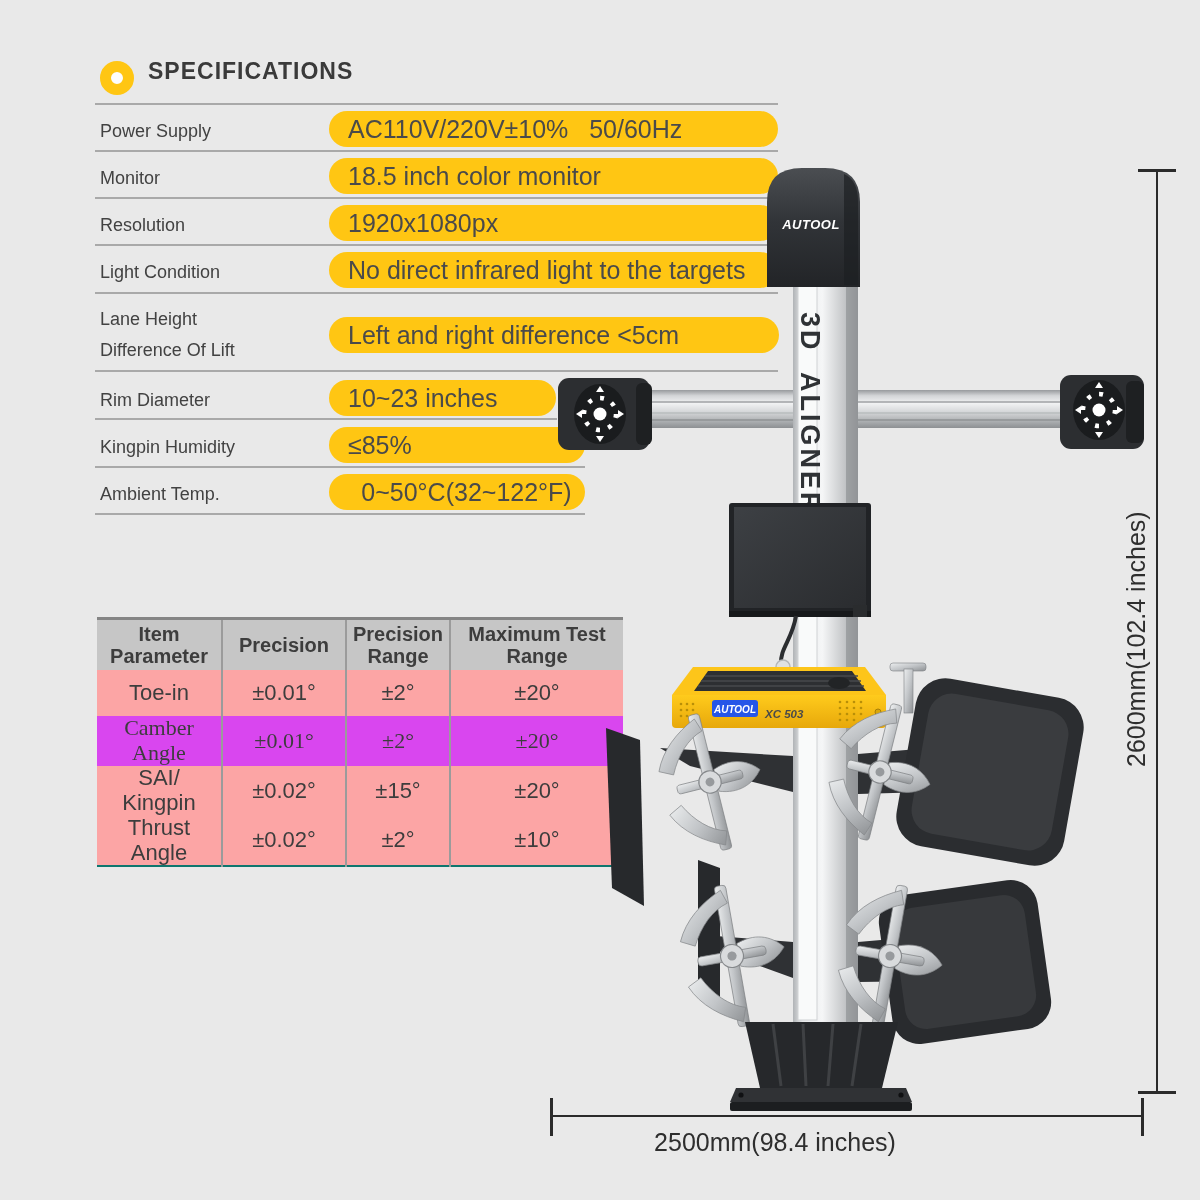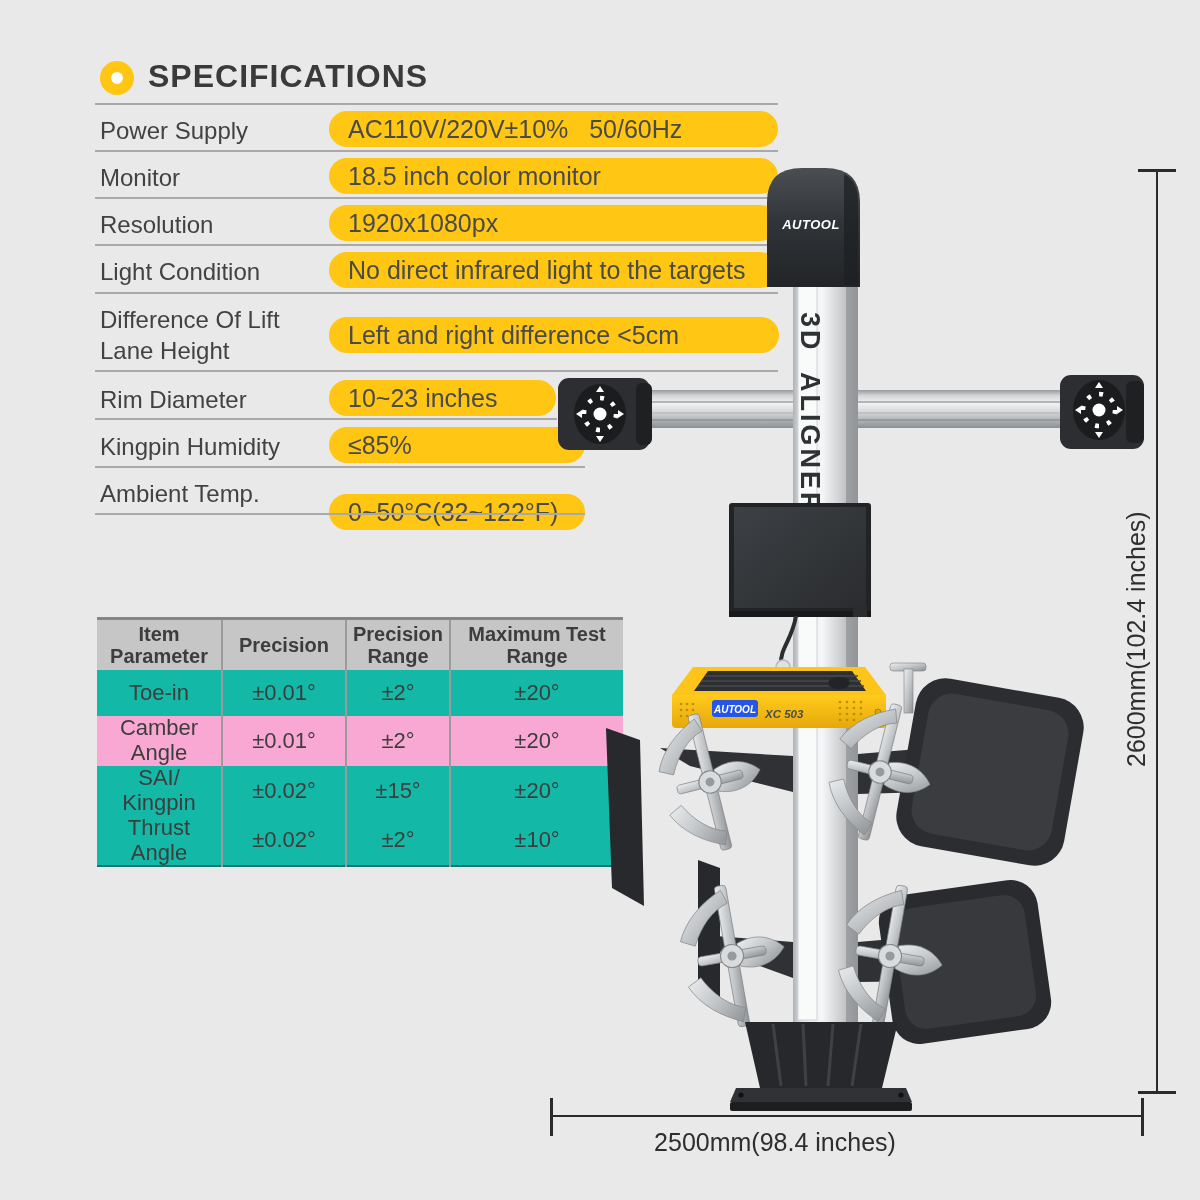--- a/index.html
+++ b/index.html
@@ -3,41 +3,41 @@
 <meta charset="utf-8">
 <style>
   html,body{margin:0;padding:0;}
   body{width:1200px;height:1200px;position:relative;background:#e9e9e9;
        font-family:"Liberation Sans","DejaVu Sans",sans-serif;overflow:hidden;}
   .abs{position:absolute;}
 
   
   .spec-icon{left:100px;top:61px;width:12px;height:12px;border:11px solid #ffc613;
              border-radius:50%;background:#fdfdfd;}
-  .page-title{left:148px;top:58px;font-size:32px;font-weight:bold;color:#3a3a3a;
+  .page-title{left:148px;top:58px;font-size:23px;font-weight:bold;color:#3a3a3a;
               letter-spacing:1px;}
 
   
   .divider{height:2px;background:#a9a9a9;left:95px;}
-  .spec-label{left:100px;font-size:24px;color:#424242;line-height:36px;white-space:nowrap;}
+  .spec-label{left:100px;font-size:18px;color:#424242;line-height:36px;white-space:nowrap;}
   .spec-label.two-line{line-height:31px;}
   .pill{left:329px;height:36px;background:#ffc613;border-radius:18px;
         font-size:25px;color:#4a4a4a;line-height:36px;padding-left:19px;
         white-space:pre;box-sizing:border-box;}
 
   
   .param-table{left:97px;top:617px;border-collapse:collapse;table-layout:fixed;
                border-top:3px solid #858585;border-bottom:2px solid #0f766e;}
   .param-table th,.param-table td{border-left:2px solid #9b9b9b;text-align:center;
                vertical-align:middle;color:#3d3d3d;padding:0 4px;line-height:1.12;}
   .param-table th:first-child,.param-table td:first-child{border-left:none;}
   .param-table th{font-size:20px;font-weight:bold;background:#c6c6c6;height:50px;}
   .param-table td{font-size:22px;font-weight:normal;}
-  .param-table tr.r-white td{background:#14b8a6;}
-  .param-table tr.r-gray td{background:#f9a8d4;}
+  .param-table tr.r-white td{background:#fca5a5;}
+  .param-table tr.r-gray td{background:#d946ef;font-family:Liberation Serif, serif;}
 
   
   .dim{background:#2b2b2b;}
   .dim-label{font-size:25px;color:#2e2e2e;white-space:nowrap;}
   .dim-label-v{left:1122px;top:767px;transform:rotate(-90deg);transform-origin:0 0;}
   .dim-label-h{left:550px;top:1128px;width:450px;text-align:center;}
 </style>
 </head>
 <body>
 
@@ -55,36 +55,36 @@
 <div class="abs divider" style="top:197px;width:683px;"></div>
 <div class="abs spec-label" style="top:207px;">Resolution</div>
 <div class="abs pill" style="top:205px;width:449px;">1920x1080px</div>
 
 <div class="abs divider" style="top:244px;width:683px;"></div>
 <div class="abs spec-label" style="top:254px;">Light Condition</div>
 <div class="abs pill" style="top:252px;width:449px;">No direct infrared light to the targets</div>
 
 <div class="abs divider" style="top:292px;width:683px;"></div>
 <div class="abs spec-label two-line" style="top:304px;">
+  <div>Lane Height</div>
   <div>Difference Of Lift</div>
-  <div>Lane Height</div>
 </div>
 <div class="abs pill" style="top:317px;width:450px;">Left and right difference &lt;5cm</div>
 
 <div class="abs divider" style="top:370px;width:683px;"></div>
 <div class="abs spec-label" style="top:382px;">Rim Diameter</div>
 <div class="abs pill" style="top:380px;width:227px;">10~23 inches</div>
 
 <div class="abs divider" style="top:418px;width:462px;"></div>
 <div class="abs spec-label" style="top:429px;">Kingpin Humidity</div>
 <div class="abs pill" style="top:427px;width:256px;">≤85%</div>
 
 <div class="abs divider" style="top:466px;width:490px;"></div>
 <div class="abs spec-label" style="top:476px;">Ambient Temp.</div>
-<div class="abs pill" style="top:494px;width:256px;">0~50°C(32~122°F)</div>
+<div class="abs pill" style="top:474px;width:256px;text-align:center;">0~50°C(32~122°F)</div>
 
 <div class="abs divider" style="top:513px;width:490px;"></div>
 
 <table class="abs param-table">
   <colgroup>
       <col style="width:125px">
       <col style="width:124px">
       <col style="width:104px">
       <col style="width:173px">
     </colgroup>

